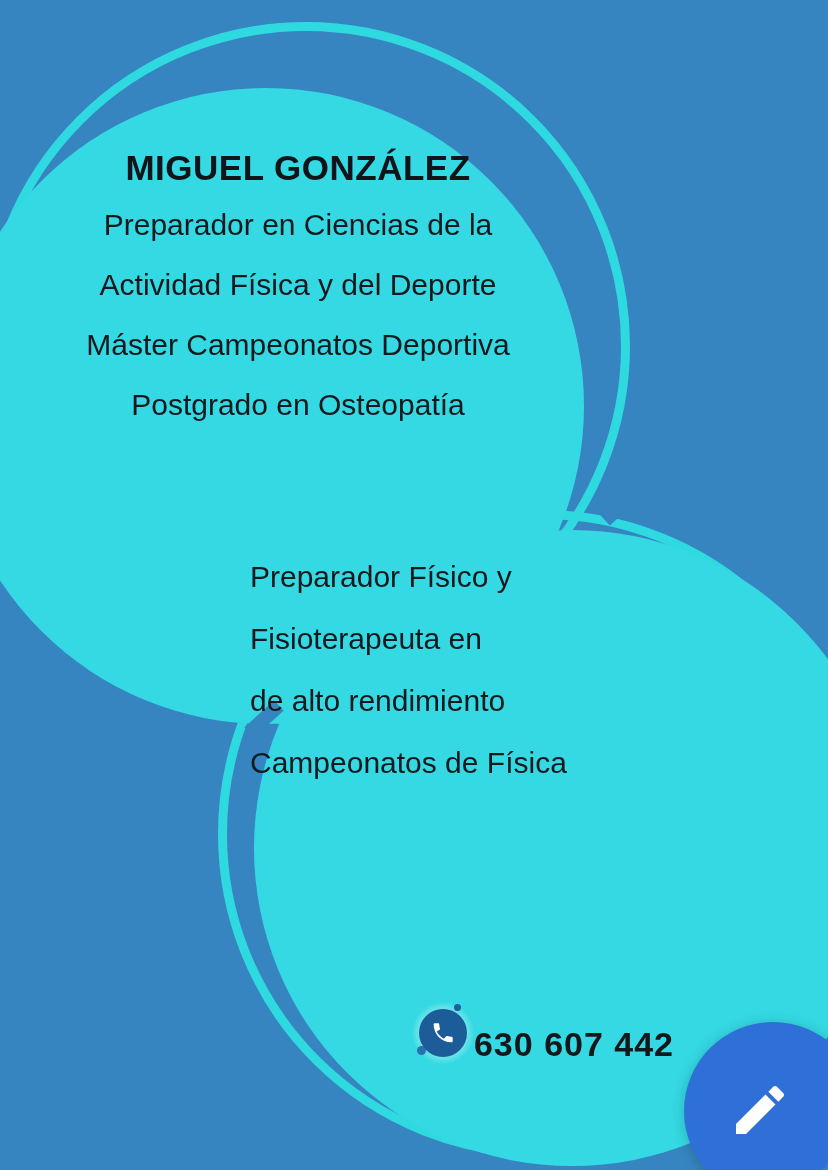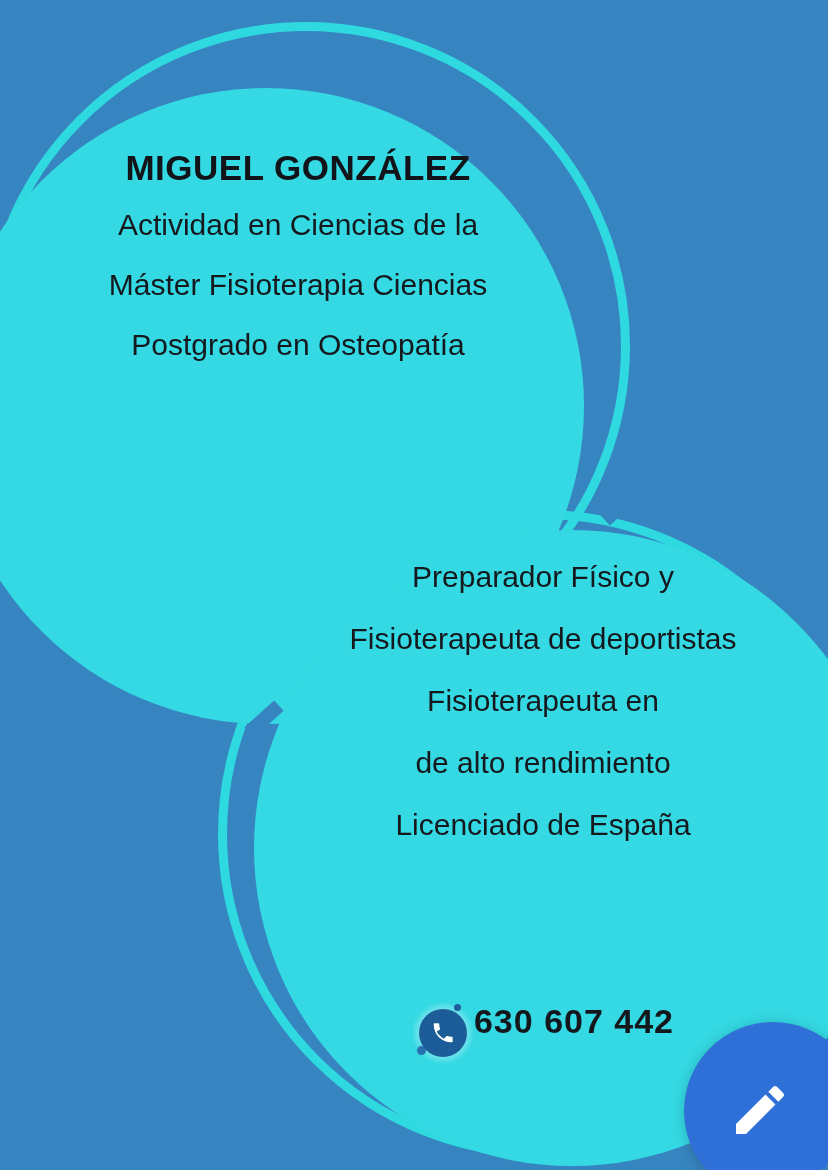--- a/index.html
+++ b/index.html
@@ -92,38 +92,38 @@
     font-size: 30px;
     color: #15191d;
     line-height: 1;
     margin-bottom: 30px;
     white-space: nowrap;
   }
   .line:last-child { margin-bottom: 16px; }
 
   .block-bottom {
     position: absolute;
-    left: 258px;
+    left: 250px;
     top: 562px;
     width: 570px;
-    text-align: center;
+    text-align: left;
     z-index: 5;
   }
   .block-bottom .line {
     margin-bottom: 32px;
   }
 
   
   .phone-row {
     position: absolute;
     left: 258px;
     top: 1002px;
     width: 570px;
     display: flex;
-    align-items: flex-start;
+    align-items: flex-end;
     justify-content: center;
     z-index: 6;
   }
   .phone-badge {
     position: relative;
     width: 62px;
     height: 62px;
     flex: 0 0 auto;
   }
   .phone-badge .halo {
@@ -192,31 +192,31 @@
 
   <div class="circle-top-ring"></div>
   <div class="circle-bottom-ring"></div>
   <div class="circle-top-fill"></div>
   <div class="circle-bottom-fill"></div>
   <div class="notch notch-a"></div>
   <div class="notch notch-b"></div>
 
   <div class="block-top">
     <div class="name">MIGUEL GONZÁLEZ</div>
-    <div class="line">Actividad en Ciencias de la</div>
-    <div class="line">Máster Fisioterapia Ciencias</div>
+    <div class="line">Preparador en Ciencias de la</div>
+    <div class="line">Actividad Física y del Deporte</div>
+    <div class="line">Máster Campeonatos Deportiva</div>
     <div class="line">Postgrado en Osteopatía</div>
   </div>
 
   <div class="block-bottom">
     <div class="line">Preparador Físico y</div>
-    <div class="line">Fisioterapeuta de deportistas</div>
     <div class="line">Fisioterapeuta en</div>
     <div class="line">de alto rendimiento</div>
-    <div class="line">Licenciado de España</div>
+    <div class="line">Campeonatos de Física</div>
   </div>
 
   <div class="phone-row">
     <div class="phone-badge">
       <div class="halo"></div>
       <div class="dot-a"></div>
       <div class="dot-b"></div>
       <div class="disc">
         <svg width="28" height="28" viewBox="0 0 24 24" aria-hidden="true">
           <path d="M6.6 10.8c1.3 2.6 3.5 4.7 6.1 6.1l2.1-2.1c.3-.3.7-.4 1-.2 1.1.4 2.3.6 3.5.6.6 0 1 .4 1 1V19c0 .6-.4 1-1 1C10.8 20 4 13.2 4 4.7c0-.6.4-1 1-1h2.8c.6 0 1 .4 1 1 0 1.2.2 2.4.6 3.5.1.4 0 .8-.3 1l-2.5 1.6z" fill="#ffffff"></path>

